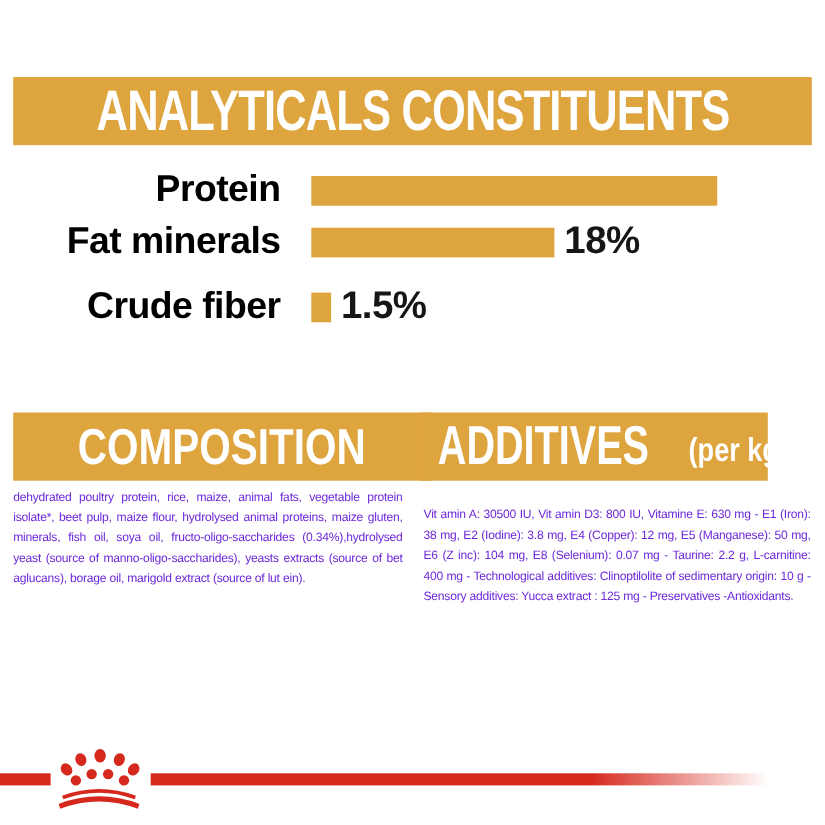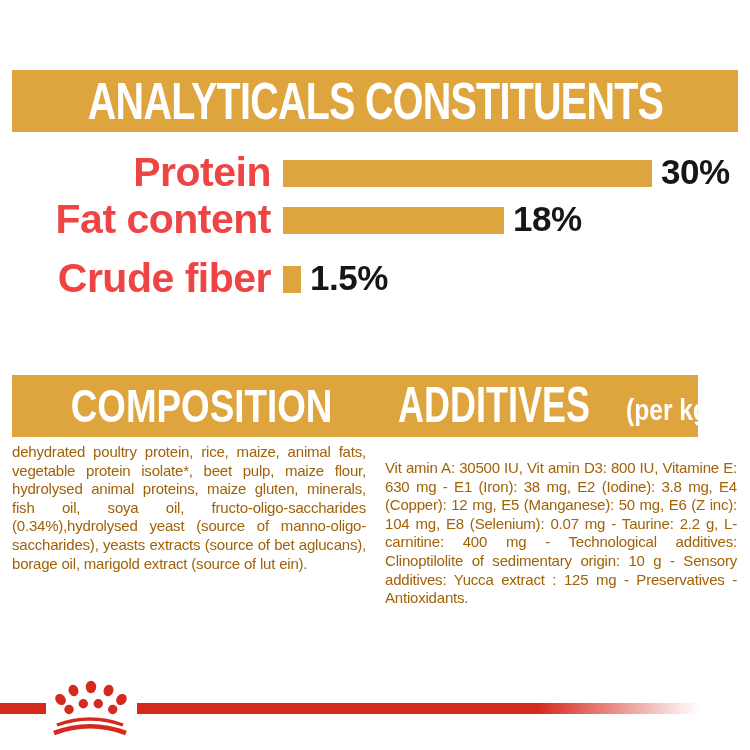--- a/index.html
+++ b/index.html
@@ -12,43 +12,43 @@
   .header-bar{left:12px;top:70px;width:726px;height:62px;display:flex;align-items:center;justify-content:center;}
   .header-title{
     color:#fff;font-weight:bold;font-size:52px;line-height:1;white-space:nowrap;
     transform:scaleX(0.76);letter-spacing:-1px;
   }
   
   .chart{position:absolute;left:0;top:0;width:750px;height:300px;}
   .chart-row{position:absolute;left:0;width:750px;height:27px;}
   .row-label{
     position:absolute;left:0;top:50%;transform:translateY(-54%);
-    width:255px;text-align:right;font-weight:bold;font-size:41px;color:#ef4444;
-    letter-spacing:-0.5px;white-space:nowrap;padding-left:16px;
+    width:255px;text-align:right;font-weight:bold;font-size:34px;color:#000000;
+    letter-spacing:-0.5px;white-space:nowrap;
   }
   .chart-bar{position:absolute;left:283px;top:0;height:27px;background:#dea43e;}
   .bar-value{
     position:absolute;top:50%;transform:translateY(-54%);
     font-weight:bold;font-size:35px;color:#161616;letter-spacing:-0.5px;white-space:nowrap;
   }
   
   .comp-bar{left:12px;top:375px;width:380px;height:62px;display:flex;align-items:center;justify-content:center;}
   .comp-title{color:#fff;font-weight:bold;font-size:46px;line-height:1;transform:scaleX(0.8);white-space:nowrap;}
   .add-bar{left:382px;top:375px;width:316px;height:62px;}
   .add-title{
     position:absolute;left:16px;top:2px;color:#fff;font-weight:bold;font-size:50px;line-height:56px;
     transform:scaleX(0.72);transform-origin:left center;white-space:nowrap;
   }
   .add-suffix{
     position:absolute;left:244px;top:19px;color:#fff;font-weight:bold;font-size:30px;line-height:32px;
     transform:scaleX(0.82);transform-origin:left center;white-space:nowrap;
   }
   
   .body-text{
-    position:absolute;top:443px;font-size:15px;line-height:18.6px;color:#a16207;
+    position:absolute;top:443px;font-size:11px;line-height:18.6px;color:#6d28d9;
     text-align:justify;letter-spacing:-0.2px;
   }
   .comp-body{left:12px;width:354px;}
   .add-body{left:385px;width:352px;margin-top:16px;}
   
   .stripe{position:absolute;top:703px;height:11px;background:#d6291e;}
   .stripe-left{left:0;width:46px;}
   .stripe-right{
     left:137px;width:598px;
     background:linear-gradient(90deg,#d6291e 0%,#d6291e 67%,rgba(214,41,30,0) 94%);
@@ -61,24 +61,23 @@
 <div class="page">
 
   <div class="gold-bar header-bar">
     <div class="header-title">ANALYTICALS CONSTITUENTS</div>
   </div>
 
   <div class="chart">
     <div class="chart-row" style="top:160px">
       <div class="row-label">Protein</div>
       <div class="chart-bar" style="width: 369px;"></div>
-      <div class="bar-value" style="left: 661px;">30%</div>
     </div>
     <div class="chart-row" style="top:207px">
-      <div class="row-label">Fat content</div>
+      <div class="row-label">Fat minerals</div>
       <div class="chart-bar" style="width: 221px;"></div>
       <div class="bar-value" style="left: 513px;">18%</div>
     </div>
     <div class="chart-row" style="top:266px">
       <div class="row-label">Crude fiber</div>
       <div class="chart-bar" style="width: 18px;"></div>
       <div class="bar-value" style="left: 310px; text-align: right;">1.5%</div>
     </div>
   </div>
 

